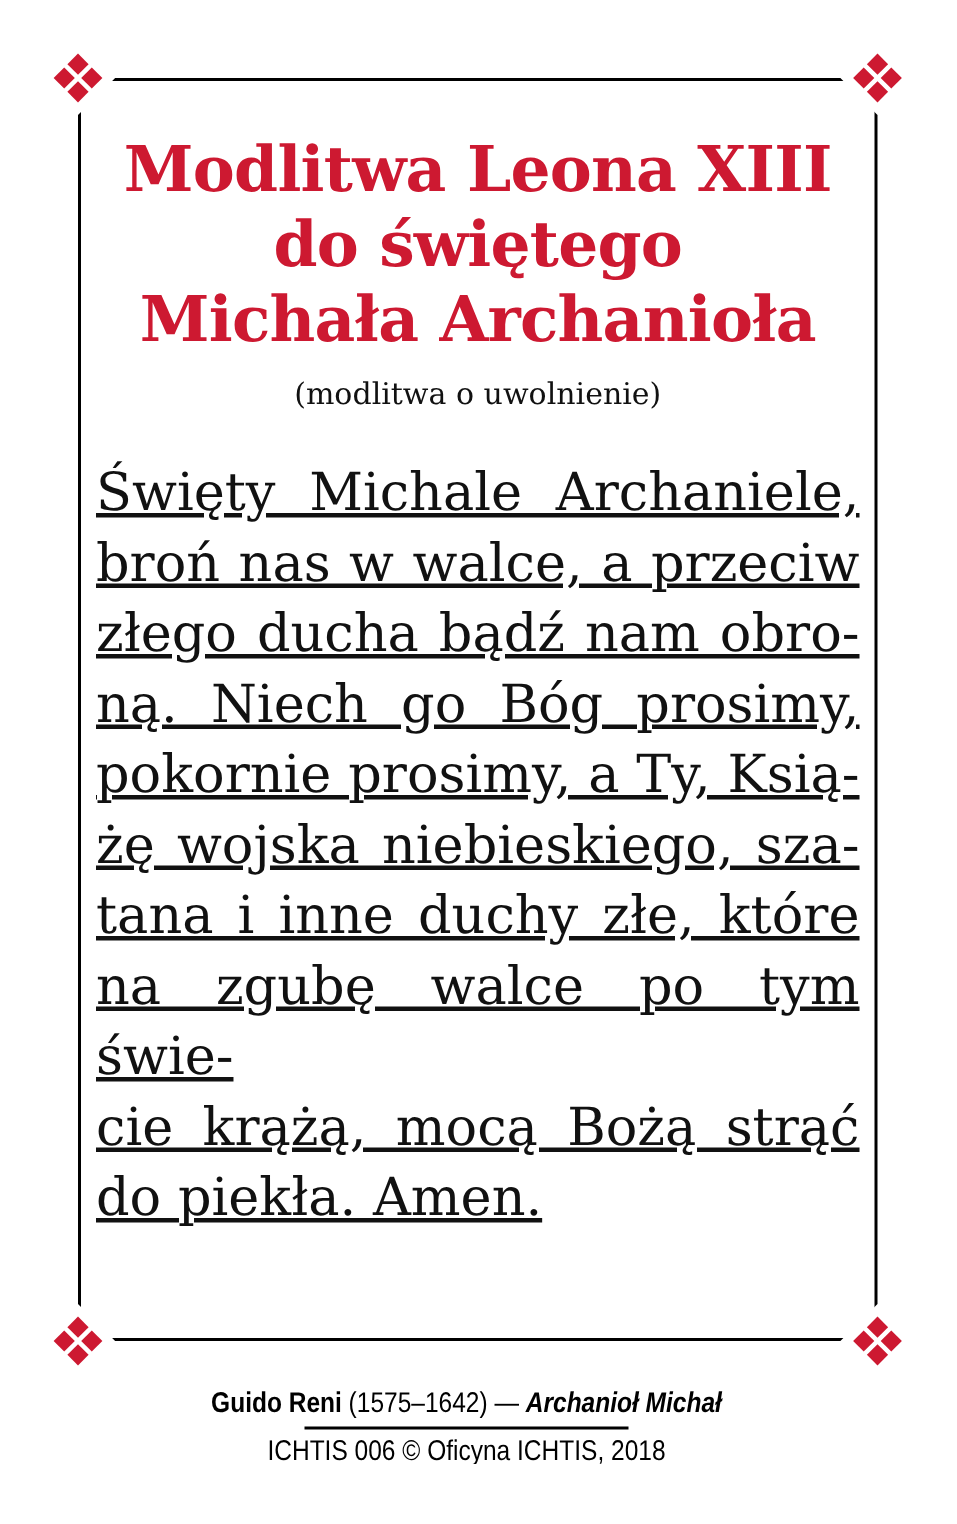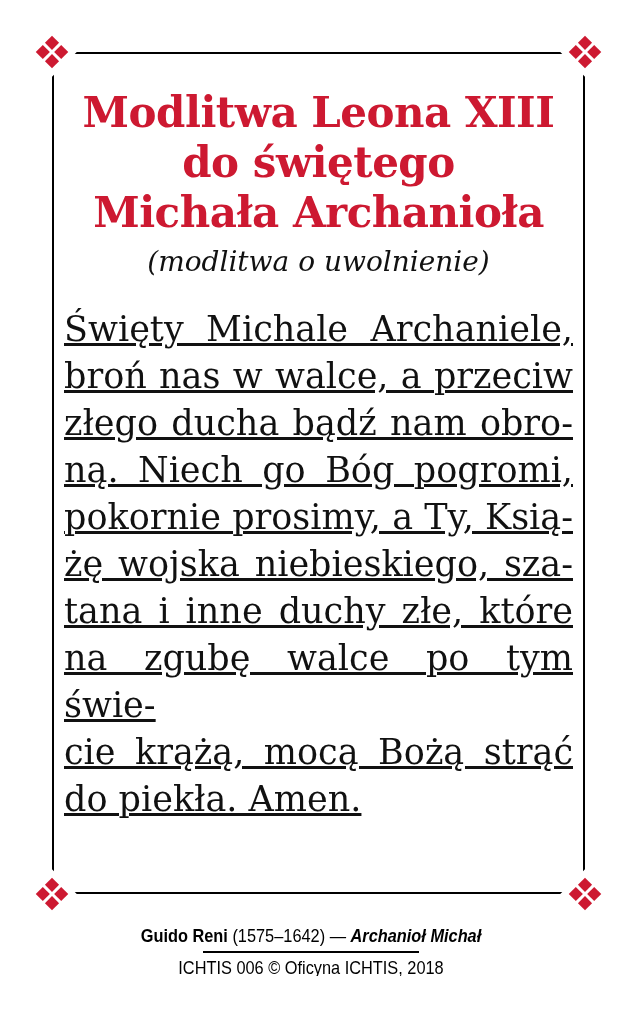--- a/index.html
+++ b/index.html
@@ -50,23 +50,22 @@
     margin: 34px 6px 0;
     font-size: 42px;
     line-height: 50px;
     font-weight: bold;
     letter-spacing: -0.5px;
     color: var(--accent, #CD1931);
   }
 
   .subtitle {
     margin-top: 6px;
-    font-size: 28px;
+    font-size: 20px;
     line-height: 36px;
-    font-style: italic;
     color: #111;
   }
 
   
   .body-text {
     margin: 26px 10px 0;
     font-size: 35px;
     line-height: 47px;
     color: #111;
     text-decoration: underline;
@@ -126,21 +125,21 @@
       <div>do świętego</div>
       <div>Michała Archanioła</div>
     </div>
 
     <div class="subtitle">(modlitwa o uwolnienie)</div>
 
     <div class="body-text">
       <div class="body-line">Święty Michale Archaniele,</div>
       <div class="body-line">broń nas w walce, a przeciw</div>
       <div class="body-line">złego ducha bądź nam obro-</div>
-      <div class="body-line">ną. Niech go Bóg pogromi,</div>
+      <div class="body-line">ną. Niech go Bóg prosimy,</div>
       <div class="body-line">pokornie prosimy, a Ty, Ksią-</div>
       <div class="body-line">żę wojska niebieskiego, sza-</div>
       <div class="body-line">tana i inne duchy złe, które</div>
       <div class="body-line">na zgubę walce po tym świe-</div>
       <div class="body-line">cie krążą, mocą Bożą strąć</div>
       <div class="body-line last">do piekła. Amen.</div>
     </div>
   </div>
 
   <div class="ornament tl">

